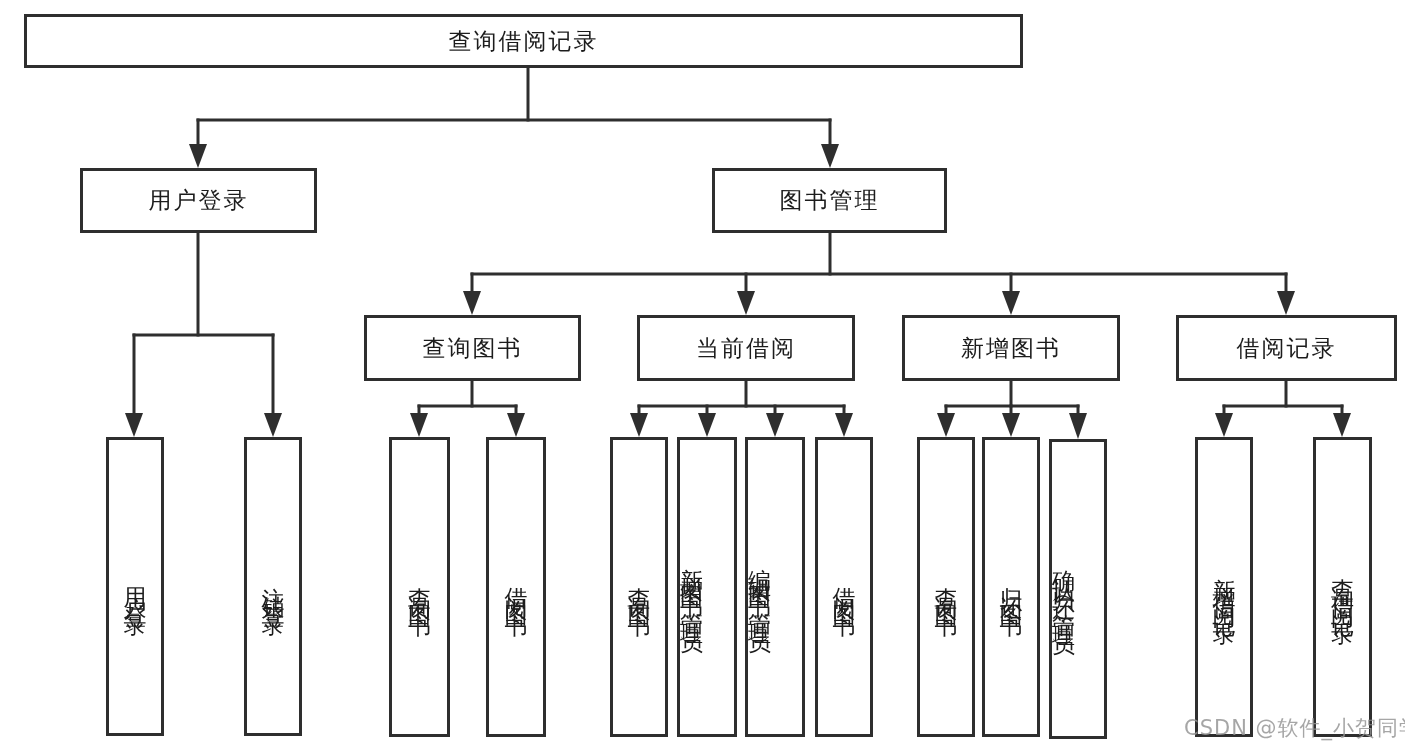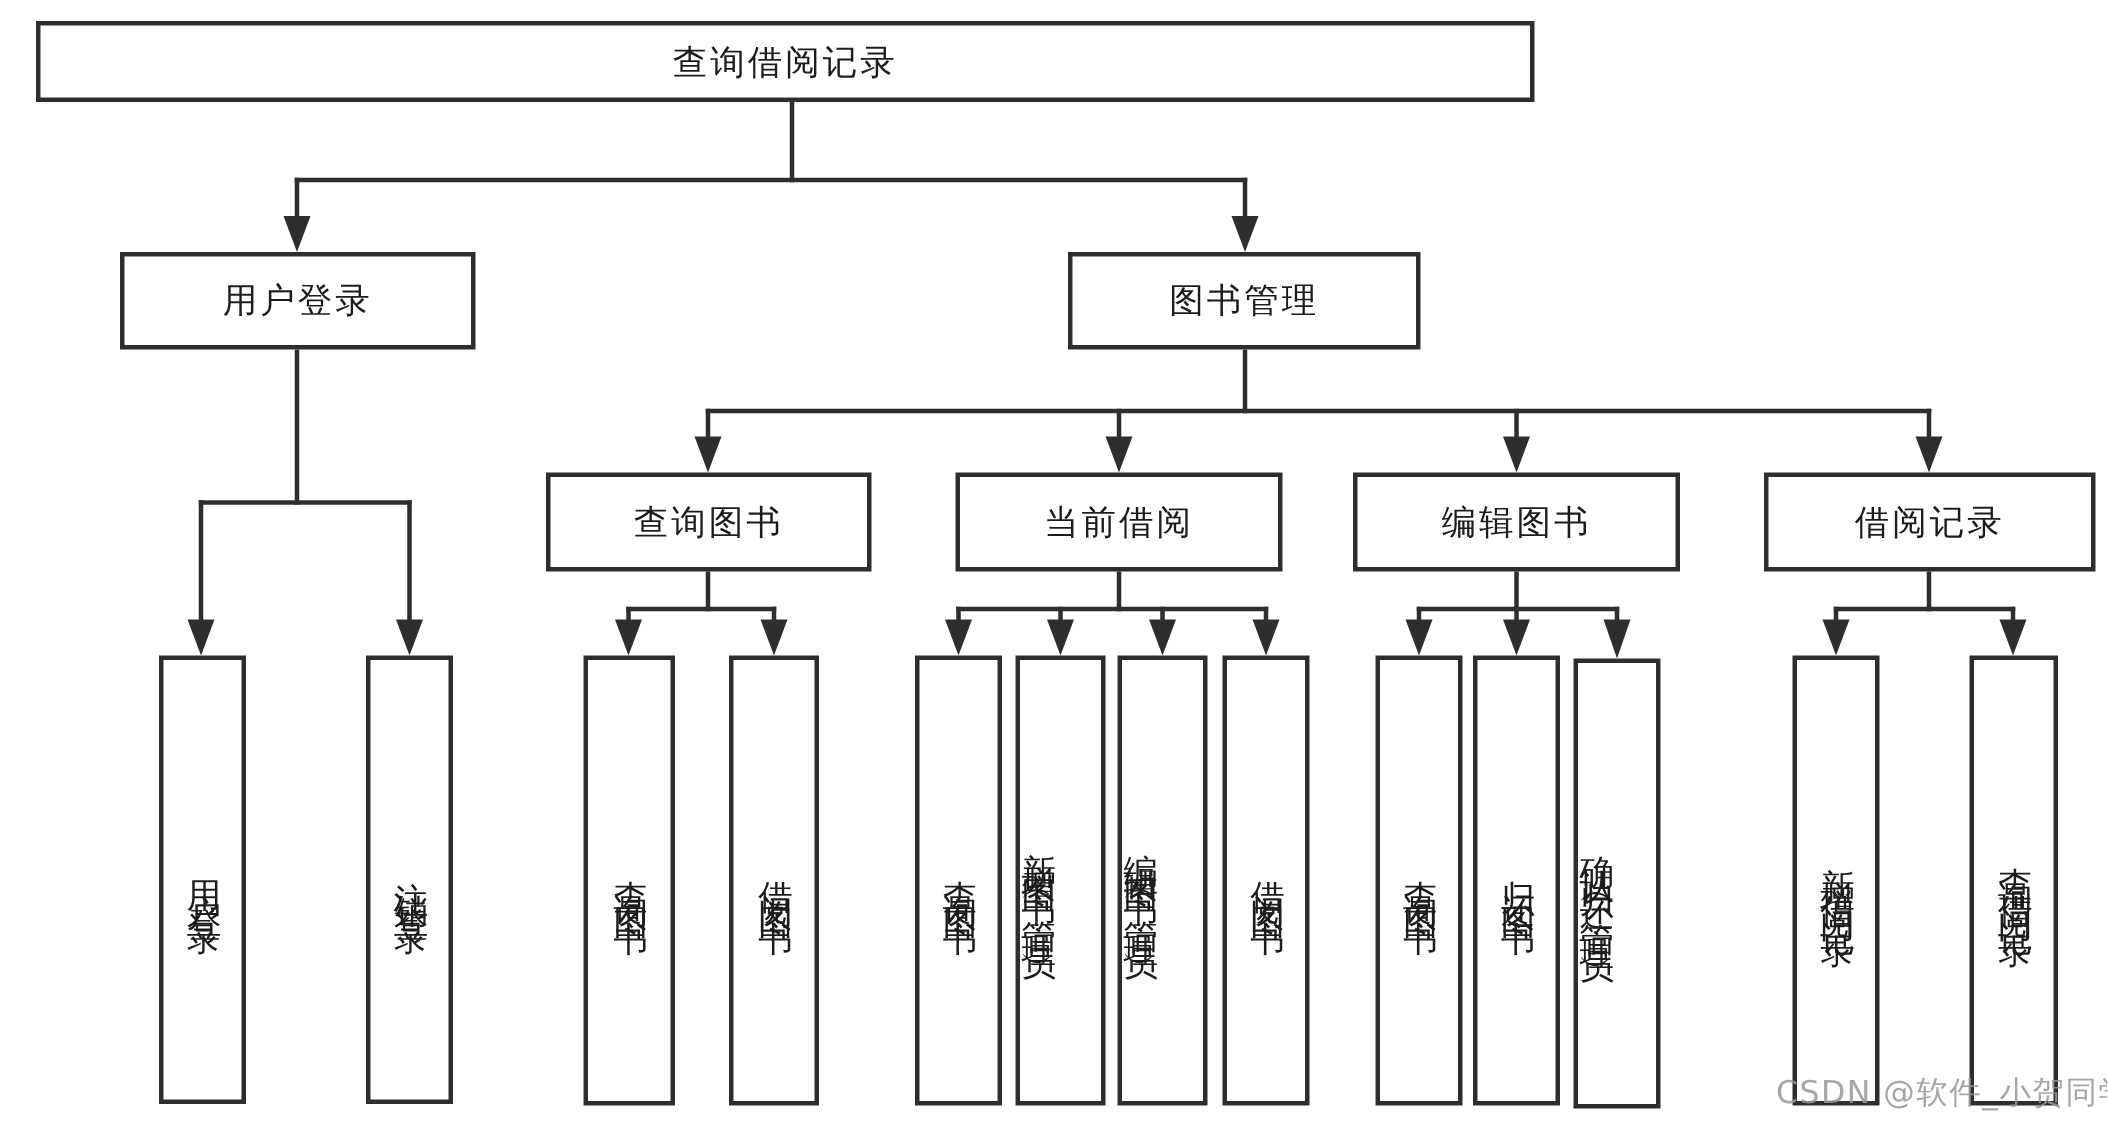--- a/index.html
+++ b/index.html
@@ -97,21 +97,21 @@
     </g>
   </svg>
 
   <div class="node h" style="left:24px; top:14px; width:999px; height:54px;">查询借阅记录</div>
 
   <div class="node h" style="left:80px; top:168px; width:237px; height:65px;">用户登录</div>
   <div class="node h" style="left:712px; top:168px; width:235px; height:65px;">图书管理</div>
 
   <div class="node h" style="left:364px; top:315px; width:217px; height:66px;">查询图书</div>
   <div class="node h" style="left:637px; top:315px; width:218px; height:66px;">当前借阅</div>
-  <div class="node h" style="left:902px; top:315px; width:218px; height:66px;">编辑图书</div>
+  <div class="node h" style="left:902px; top:315px; width:218px; height:66px;">新增图书</div>
   <div class="node h" style="left:1176px; top:315px; width:221px; height:66px;">借阅记录</div>
 
   <div class="node v" style="left:106px; top:437px; width:58px; height:299px;">
     <span>用户登录</span>
   </div>
   <div class="node v" style="left:244px; top:437px; width:58px; height:299px;">
     <span>注销登录</span>
   </div>
 
   <div class="node v" style="left:389px; top:437px; width:61px; height:300px;">

